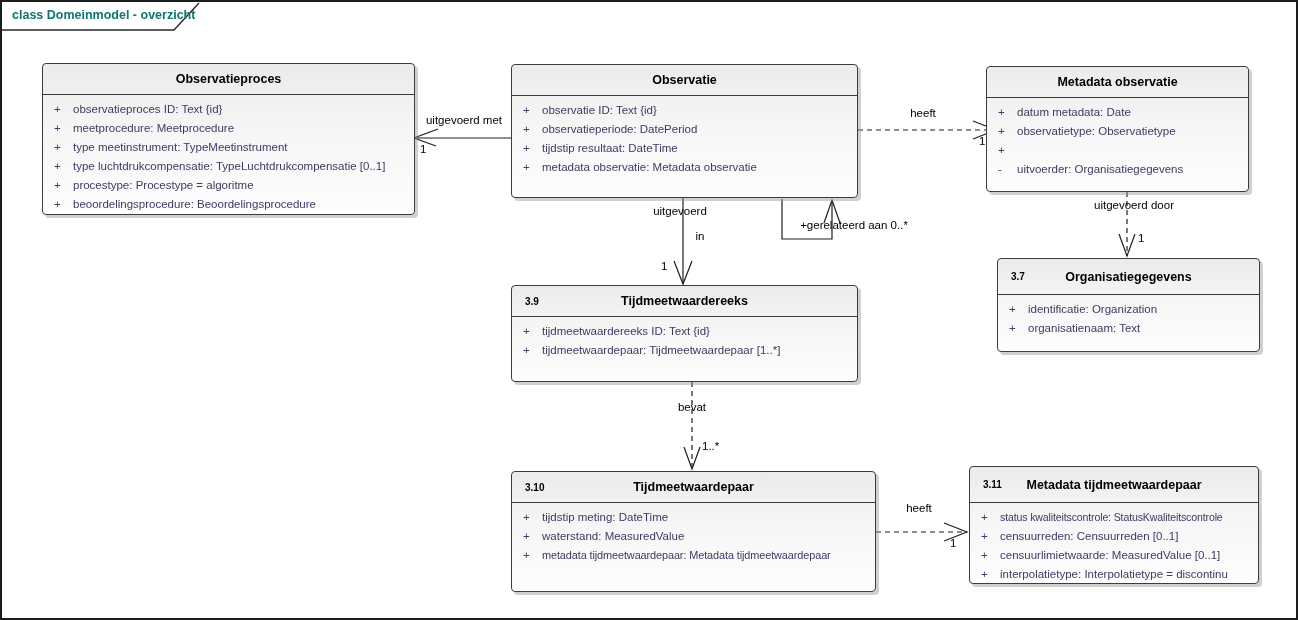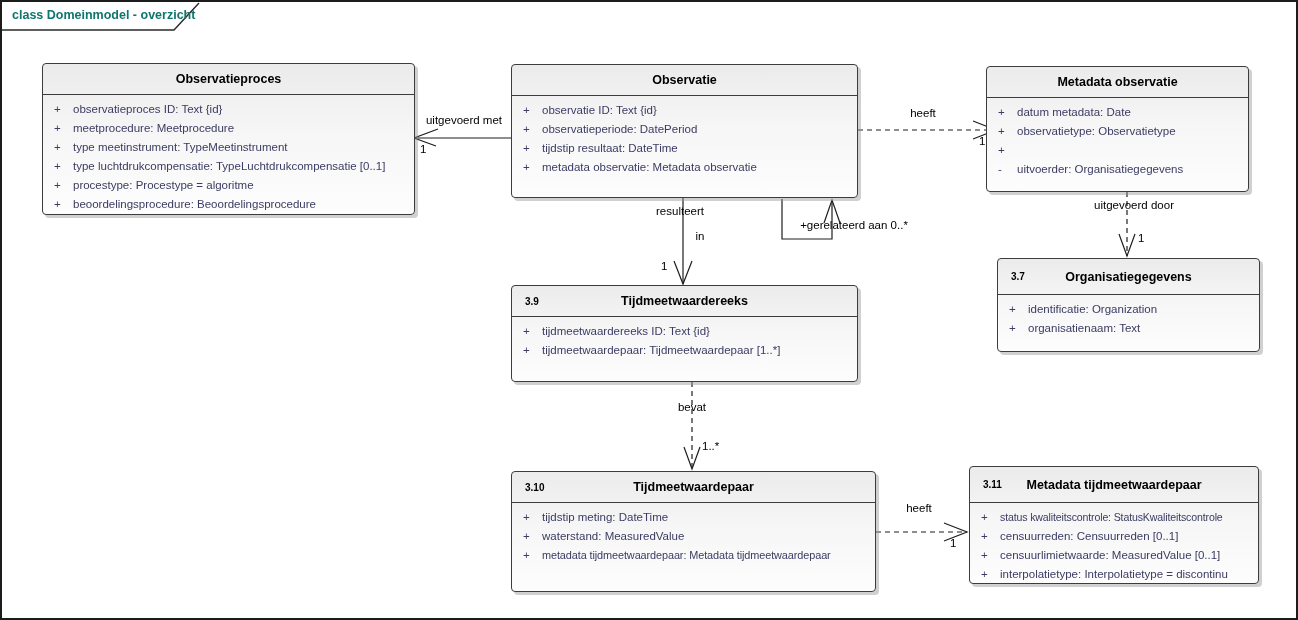--- a/index.html
+++ b/index.html
@@ -245,21 +245,21 @@
         </div>
     </div>
   </div>
 
   <div class="wire-label ctr" style="left:462px;top:112px;">uitgevoerd met</div>
   <div class="wire-label" style="left:418px;top:141px;">1</div>
 
   <div class="wire-label ctr" style="left:921px;top:105px;">heeft</div>
   <div class="wire-label" style="left:977px;top:133px;">1</div>
 
-  <div class="wire-label ctr" style="left:678px;top:203px;">resulteert</div>
+  <div class="wire-label ctr" style="left:678px;top:203px;">uitgevoerd</div>
   <div class="wire-label ctr" style="left:678px;top:228px;padding-left:40px;">in</div>
   <div class="wire-label" style="left:659px;top:258px;">1</div>
 
   <div class="wire-label ctr" style="left:852px;top:217px;">+gerelateerd aan 0..*</div>
 
   <div class="wire-label ctr" style="left:1132px;top:197px;">uitgevoerd door</div>
   <div class="wire-label" style="left:1136px;top:230px;">1</div>
 
   <div class="wire-label ctr" style="left:690px;top:399px;">bevat</div>
   <div class="wire-label" style="left:700px;top:438px;">1..*</div>

